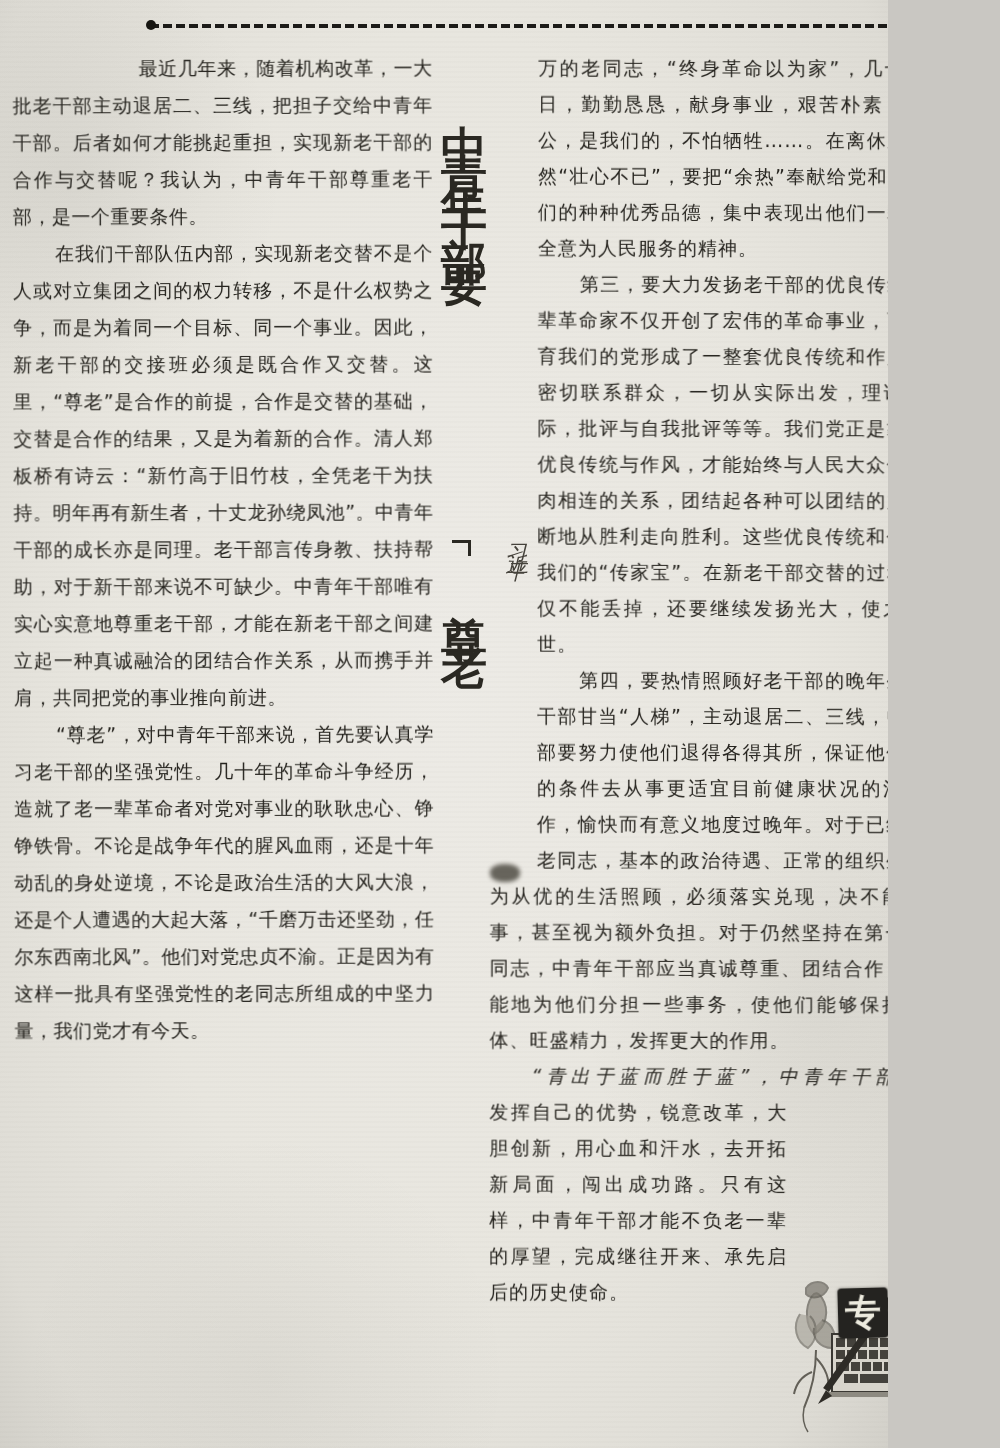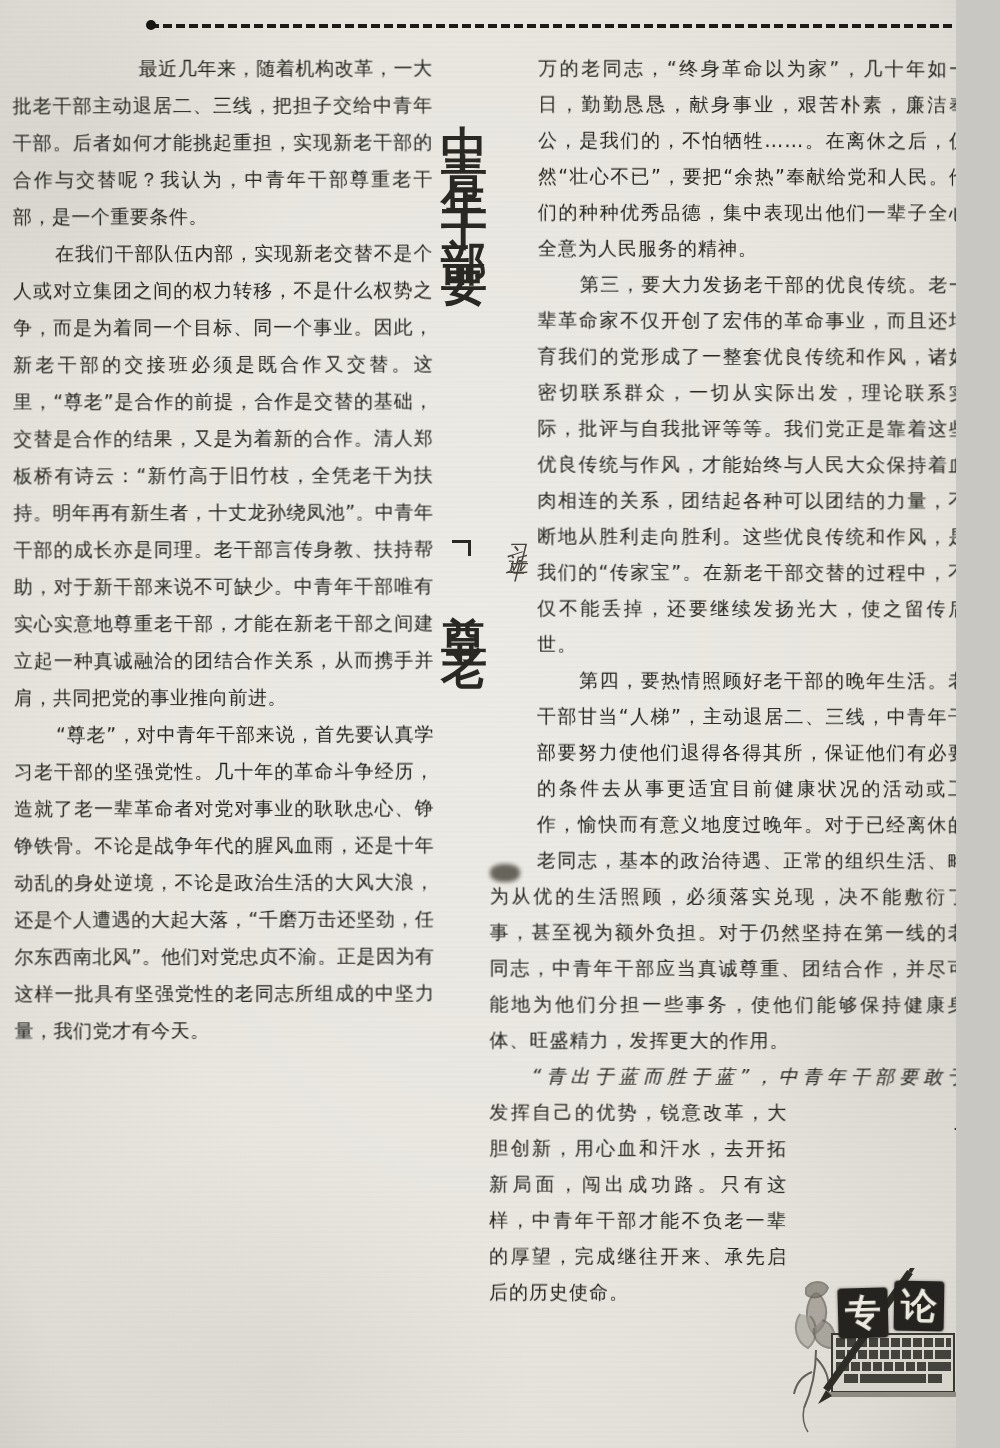--- a/index.html
+++ b/index.html
@@ -1,16 +1,16 @@
 <!DOCTYPE html>
 <html><head>
 <meta charset="utf-8">
 <style>
   html,body{margin:0;padding:0;background:#c9c7c2;}
-  .page{position:relative;width:956px;height:1448px;overflow:hidden;
+  .page{position:relative;width:888px;height:1448px;overflow:hidden;
         background:#eae8e2;
         background-image:radial-gradient(ellipse at 50% 45%, #edebe6 0%, #e8e6df 55%, #dedcd5 88%, #d2d0c9 100%);
         font-family:"DejaVu Sans", sans-serif;color:#26241f;}
   .texture{position:absolute;inset:0;pointer-events:none;
         background-image:
           radial-gradient(circle at 8% 12%, rgba(90,88,80,.08), transparent 14%),
           radial-gradient(circle at 92% 70%, rgba(90,88,80,.07), transparent 18%),
           radial-gradient(circle at 30% 95%, rgba(90,88,80,.06), transparent 16%),
           repeating-linear-gradient(0deg, rgba(120,115,105,.025) 0 2px, transparent 2px 5px);}
   .soft{filter:blur(.32px);}

